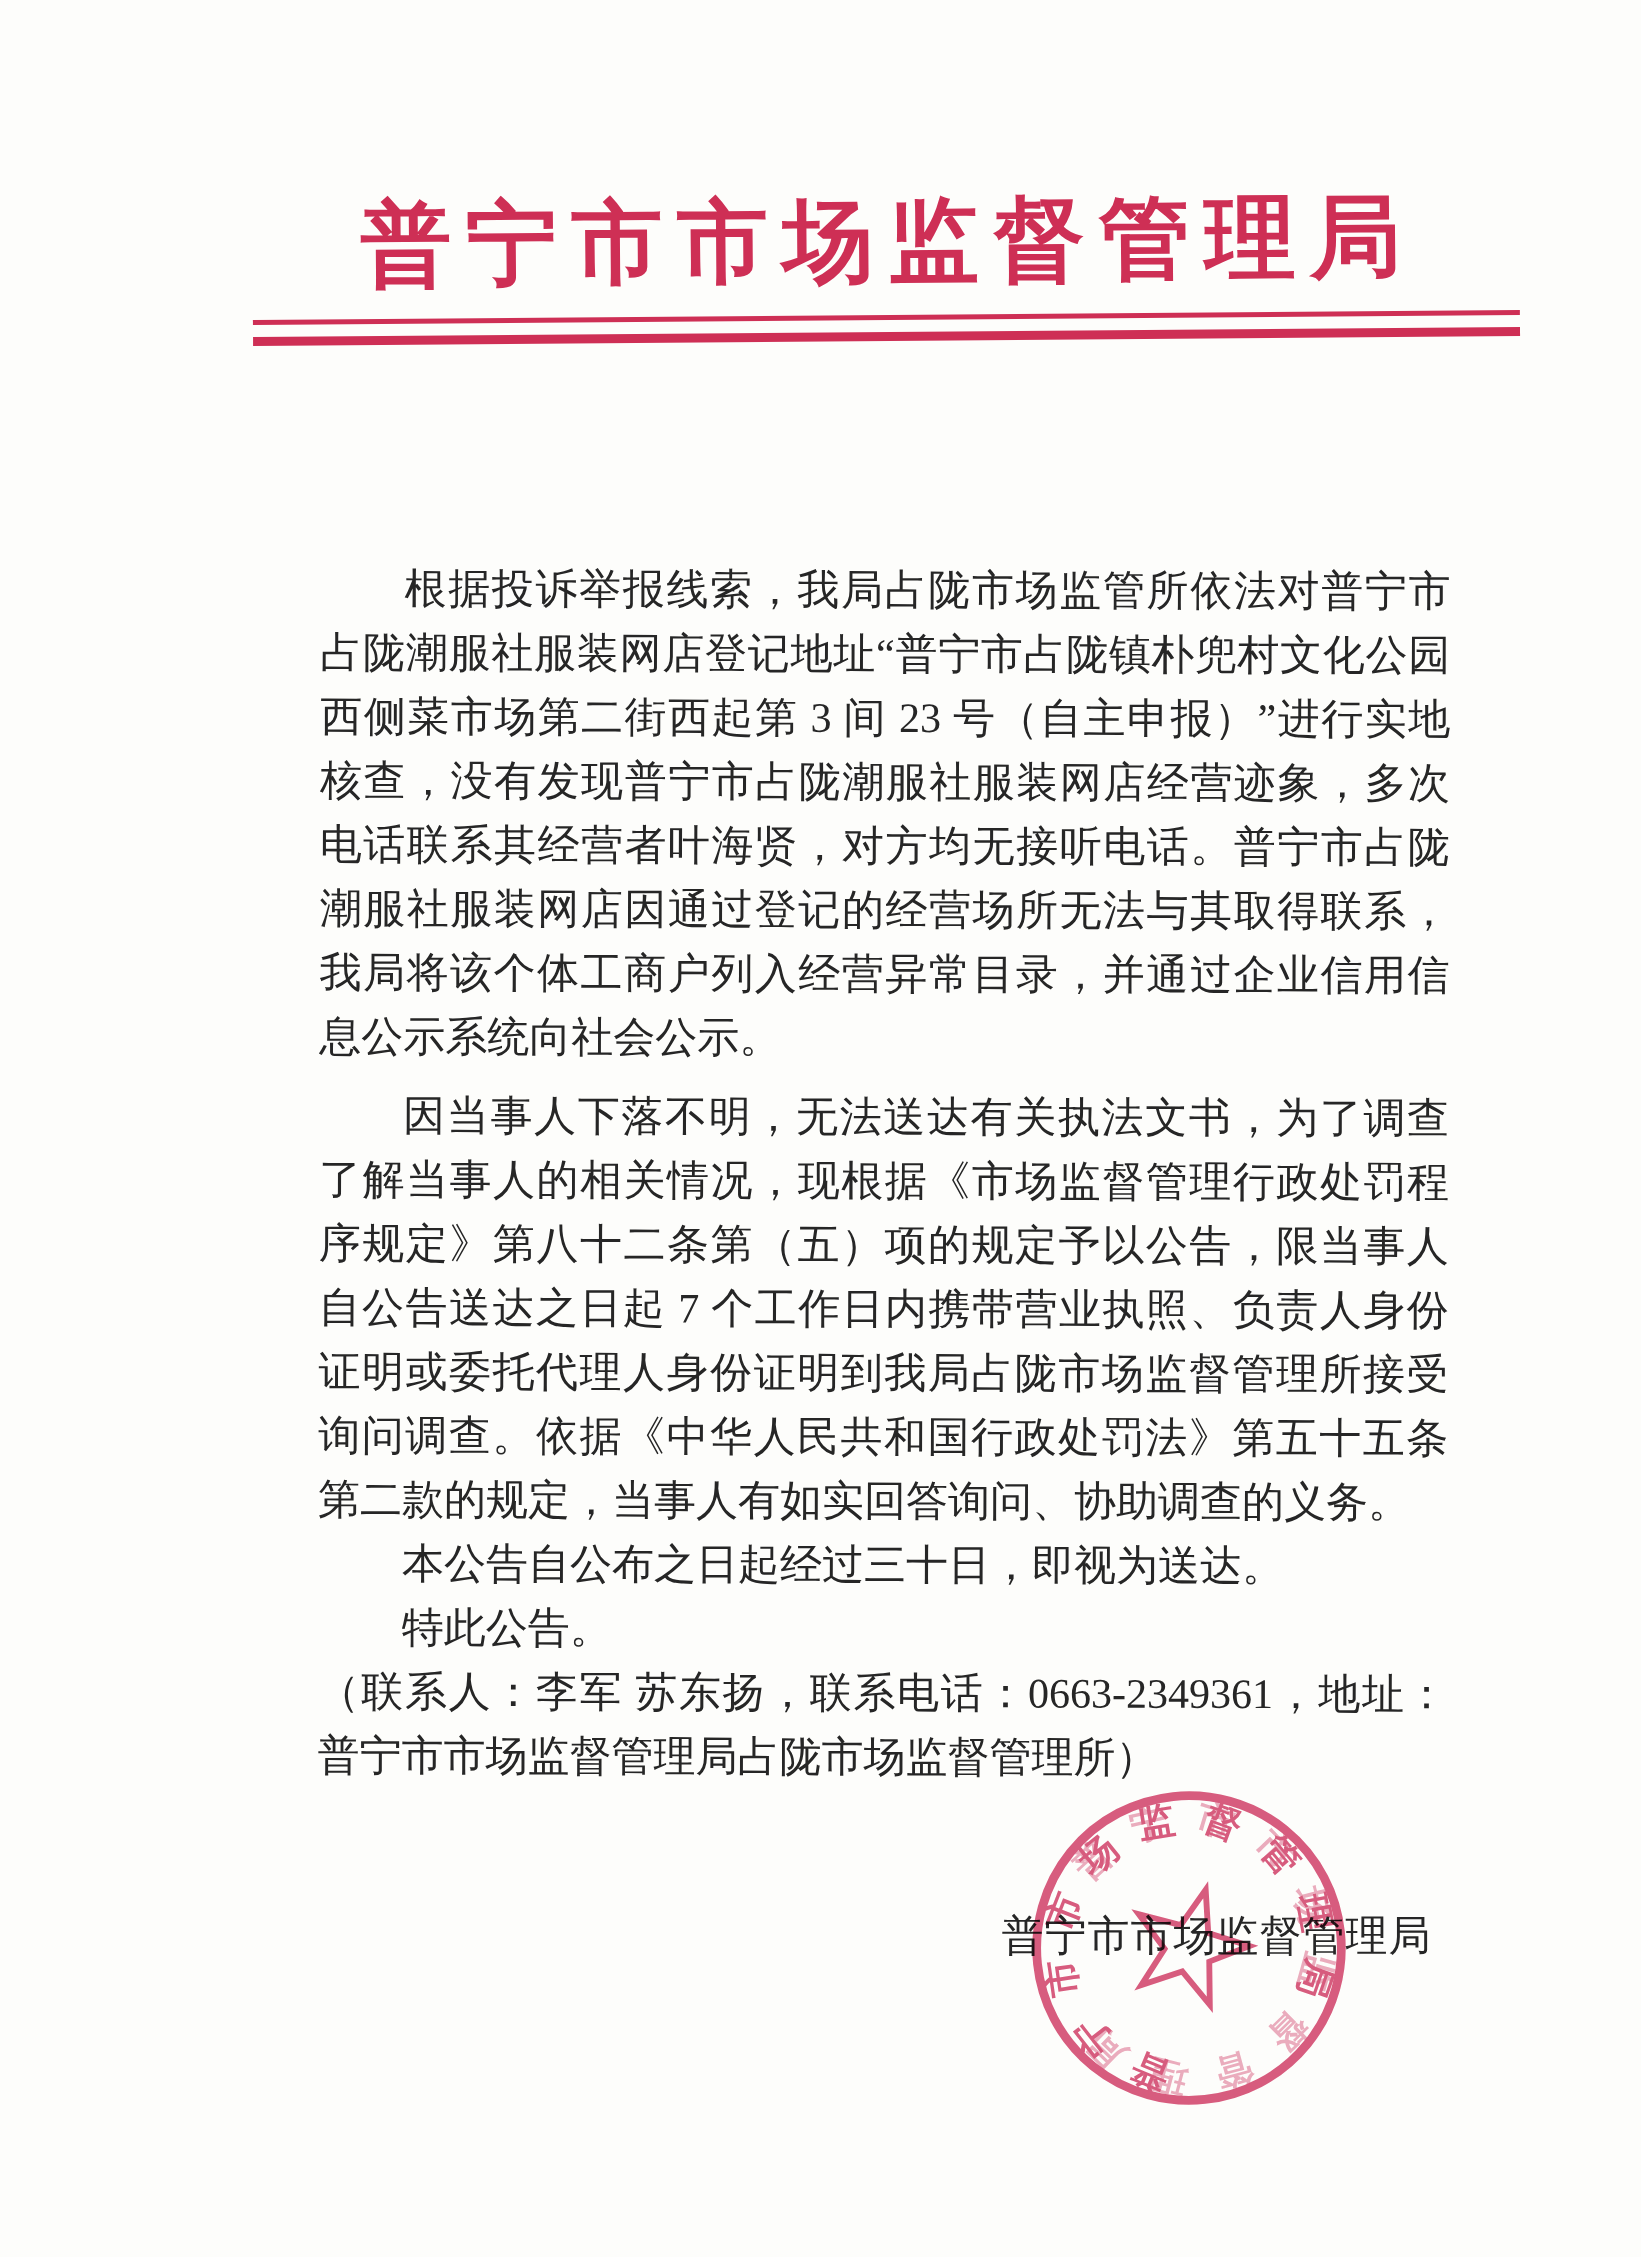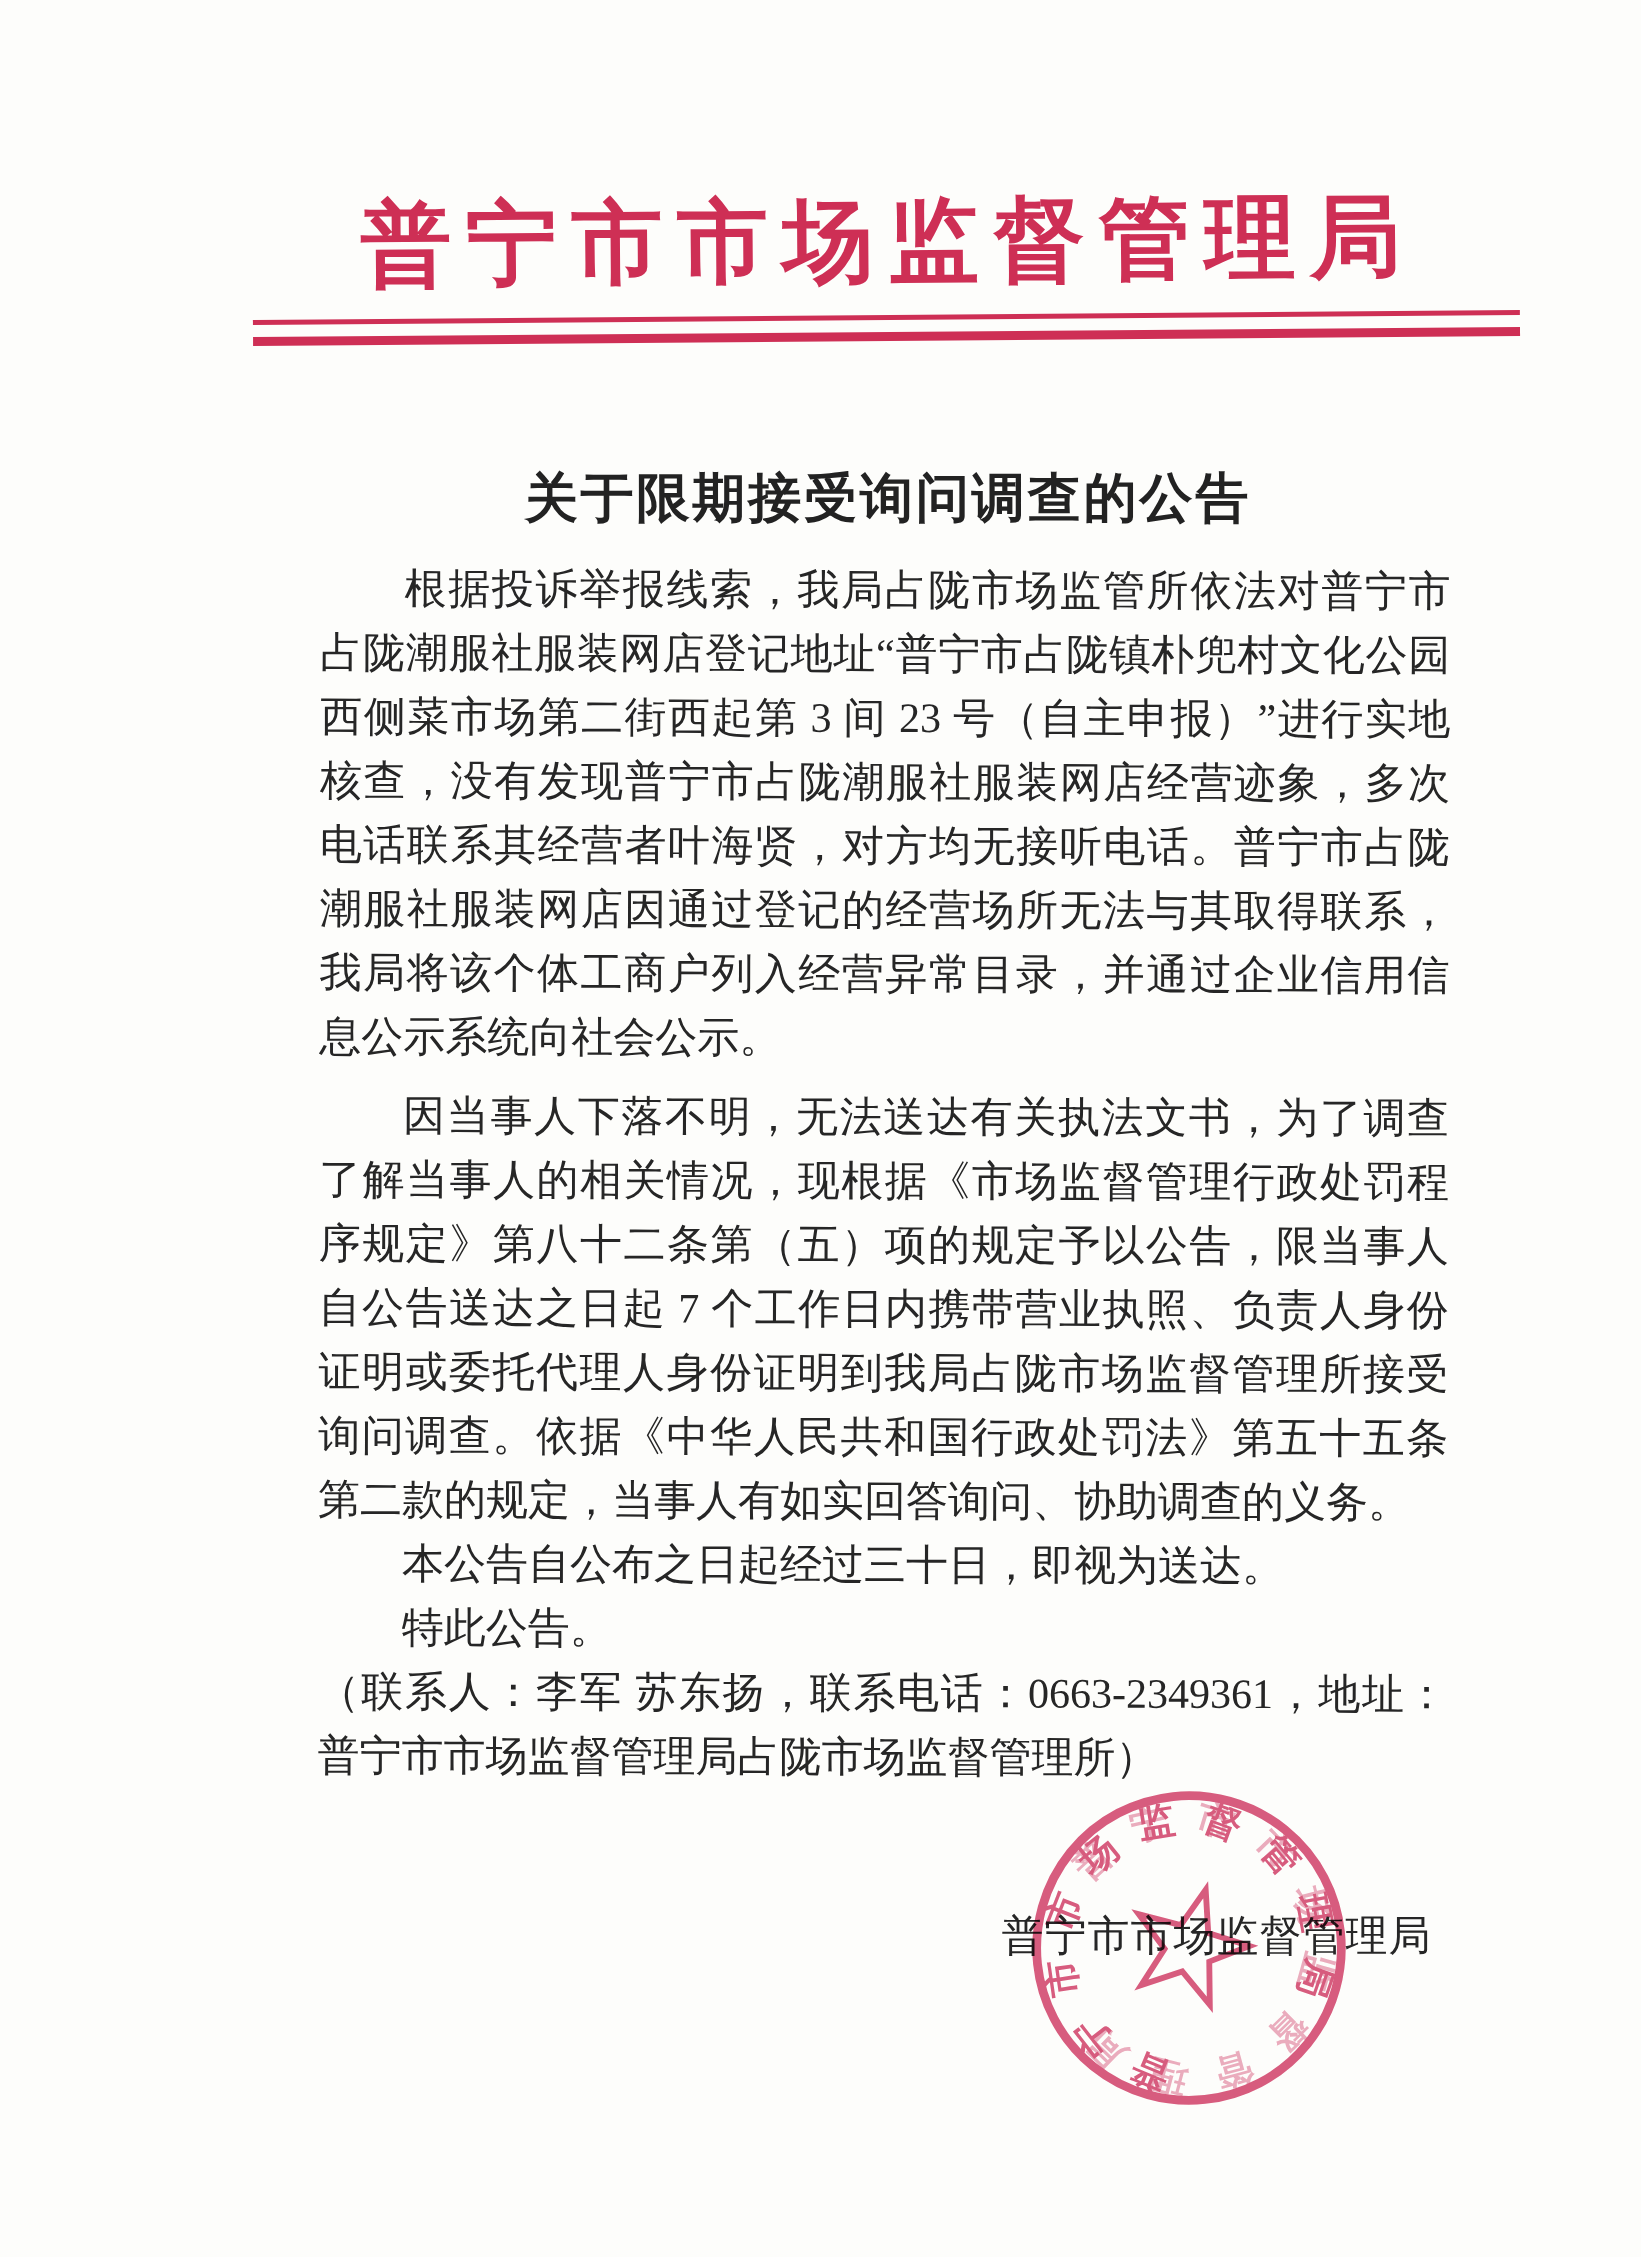--- a/index.html
+++ b/index.html
@@ -92,21 +92,20 @@
 <div class="page">
 
   <div class="letterhead">
     <h1 class="agency-title">普宁市市场监督管理局</h1>
   </div>
   <div class="rule-wrap">
     <div class="rule-thin"></div>
     <div class="rule-thick"></div>
   </div>
 
-  <h2 class="doc-title">关于限期接受询问调查的公告</h2>
 
   <div class="body-block">
     <p class="para-1">根据投诉举报线索，我局占陇市场监管所依法对普宁市占陇潮服社服装网店登记地址“普宁市占陇镇朴兜村文化公园西侧菜市场第二街西起第 3 间 23 号（自主申报）”进行实地核查，没有发现普宁市占陇潮服社服装网店经营迹象，多次电话联系其经营者叶海贤，对方均无接听电话。普宁市占陇潮服社服装网店因通过登记的经营场所无法与其取得联系，我局将该个体工商户列入经营异常目录，并通过企业信用信息公示系统向社会公示。</p>
     <p class="para-2">因当事人下落不明，无法送达有关执法文书，为了调查了解当事人的相关情况，现根据《市场监督管理行政处罚程序规定》第八十二条第（五）项的规定予以公告，限当事人自公告送达之日起 7 个工作日内携带营业执照、负责人身份证明或委托代理人身份证明到我局占陇市场监督管理所接受询问调查。依据《中华人民共和国行政处罚法》第五十五条第二款的规定，当事人有如实回答询问、协助调查的义务。</p>
     <p class="para-3">本公告自公布之日起经过三十日，即视为送达。</p>
     <p class="para-4">特此公告。</p>
     <p class="contact-note">（联系人：李军 苏东扬，联系电话：0663-2349361，地址：普宁市市场监督管理局占陇市场监督管理所）</p>
   </div>
 
   <div class="signature">

